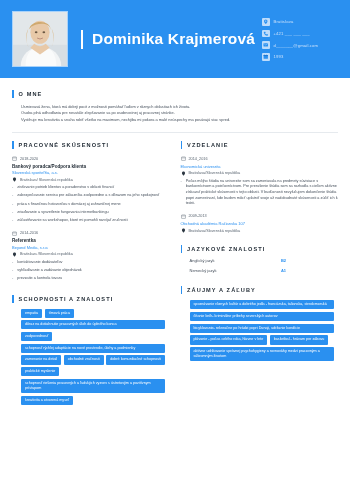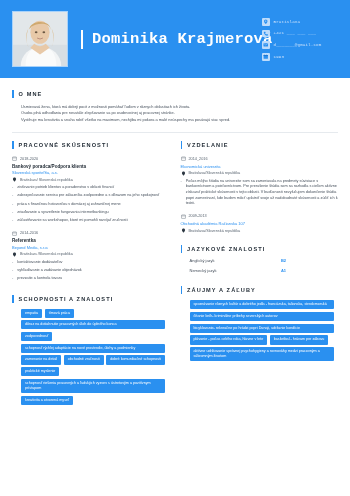--- a/index.html
+++ b/index.html
@@ -11,21 +11,20 @@
   }
 
   
   .header {
     position: relative;
     height: 78px;
     background: #2a90f0;
     display: flex;
     align-items: center;
     padding: 0 12px;
-    font-family: Liberation Mono, monospace;
   }
   .photo-frame {
     width: 56px; height: 56px;
     border: 1.5px solid #a8d2fa;
     flex: 0 0 auto;
     overflow: hidden;
     background: #cfd8dc;
   }
   .photo-frame svg { display: block; width: 100%; height: 100%; }
 

